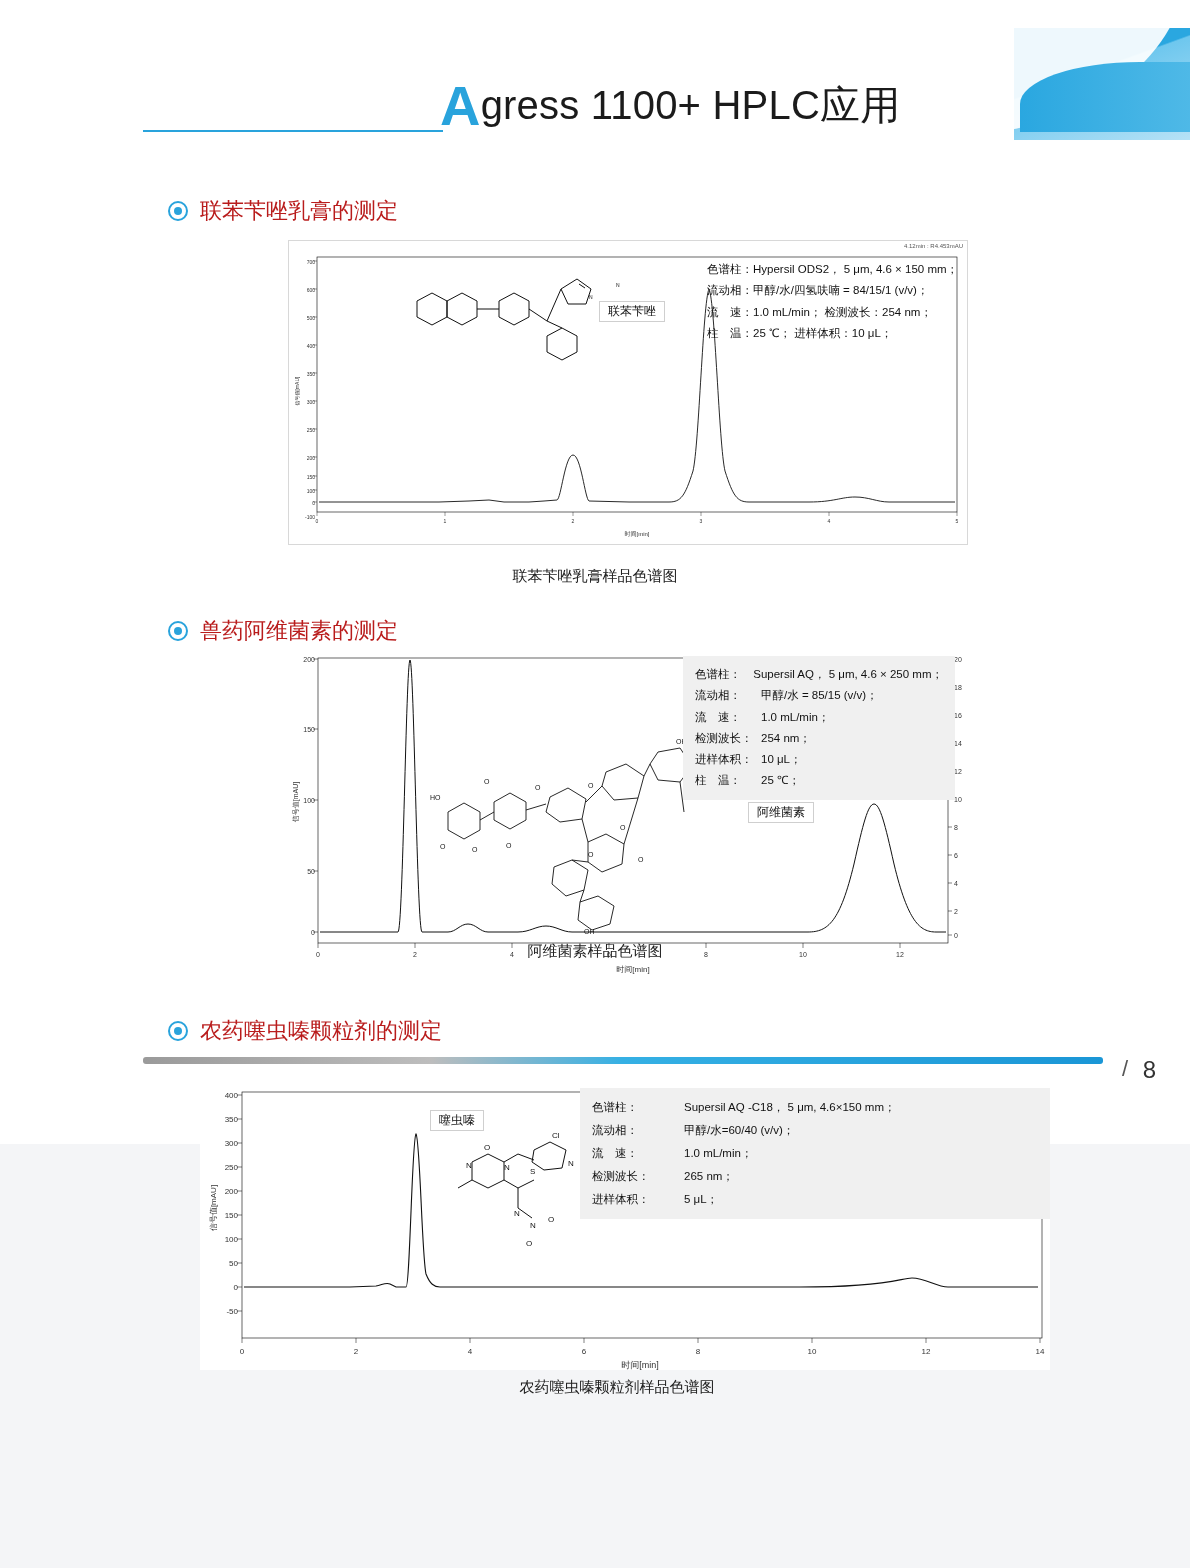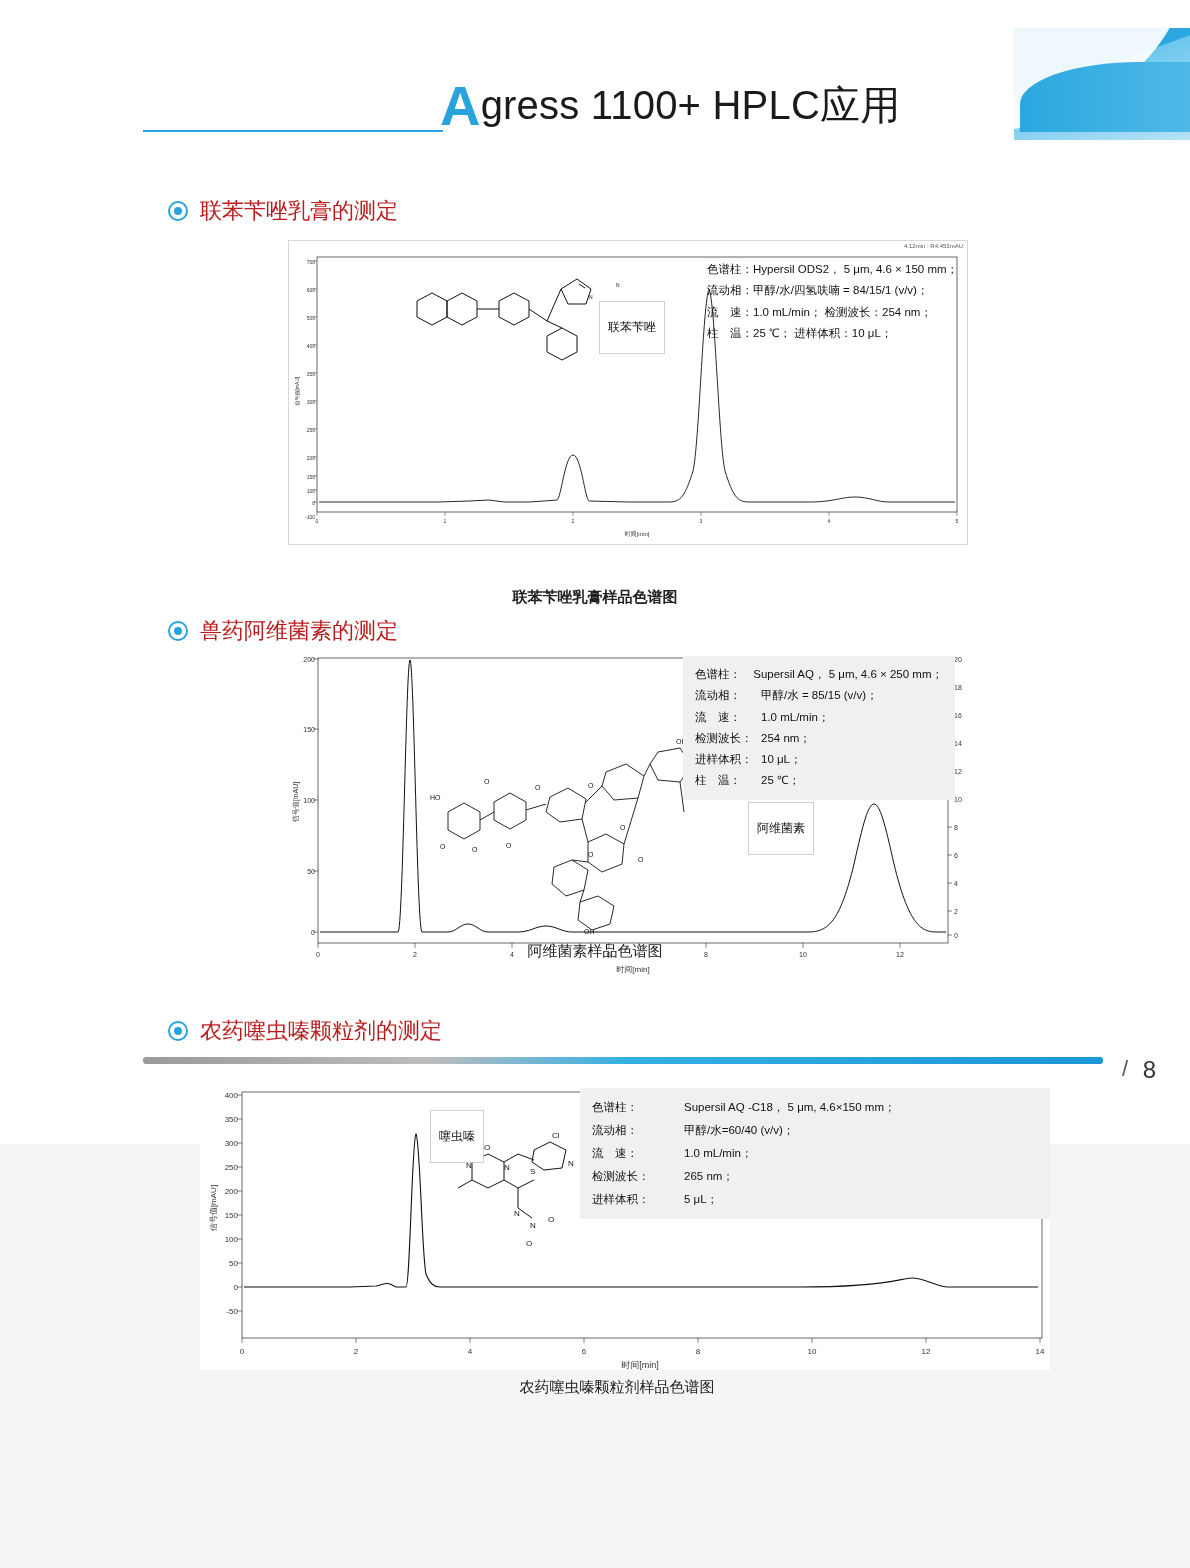--- a/index.html
+++ b/index.html
@@ -117,21 +117,21 @@
     white-space:nowrap;
   }
   .params .row { display:flex; }
   .params .k { display:inline-block; }
   .params .v { display:inline-block; }
   .peak-label {
     position:absolute;
     background:#fff;
     border:1px solid #cfcfcf;
     font-size:12px;
-    padding:17px 8px;
+    padding:1px 8px;
     color:#111;
   }
   .tiny {
     position:absolute;
     font-size:6px;
     color:#555;
     white-space:nowrap;
   }
   
   .footer-bar {
@@ -264,21 +264,21 @@
           <span>流　速：</span>
           <span>1.0 mL/min；  检测波长：254 nm；</span>
         </div>
       <div class="row">
           <span>柱　温：</span>
           <span>25 ℃；            进样体积：10 μL；</span>
         </div>
     </div>
   </div>
 
-  <div class="caption" style="left:0; top:588px;font-weight:bold;">联苯苄唑乳膏样品色谱图</div>
+  <div class="caption" style="left:0; top:567px;">联苯苄唑乳膏样品色谱图</div>
 
   <div class="sec-head" style="left:168px; top:616px;">
     <span class="bullet"></span>
     <span class="sec-title">兽药阿维菌素的测定</span>
   </div>
 
   <div class="chart-box" style="left:288px; top:652px; width:680px; height:330px; border:none;">
     <svg width="680" height="330" viewBox="0 0 680 330">
       <rect x="30" y="6" width="630" height="285" fill="#ffffff" stroke="#000" stroke-width="0.6"></rect>
 

